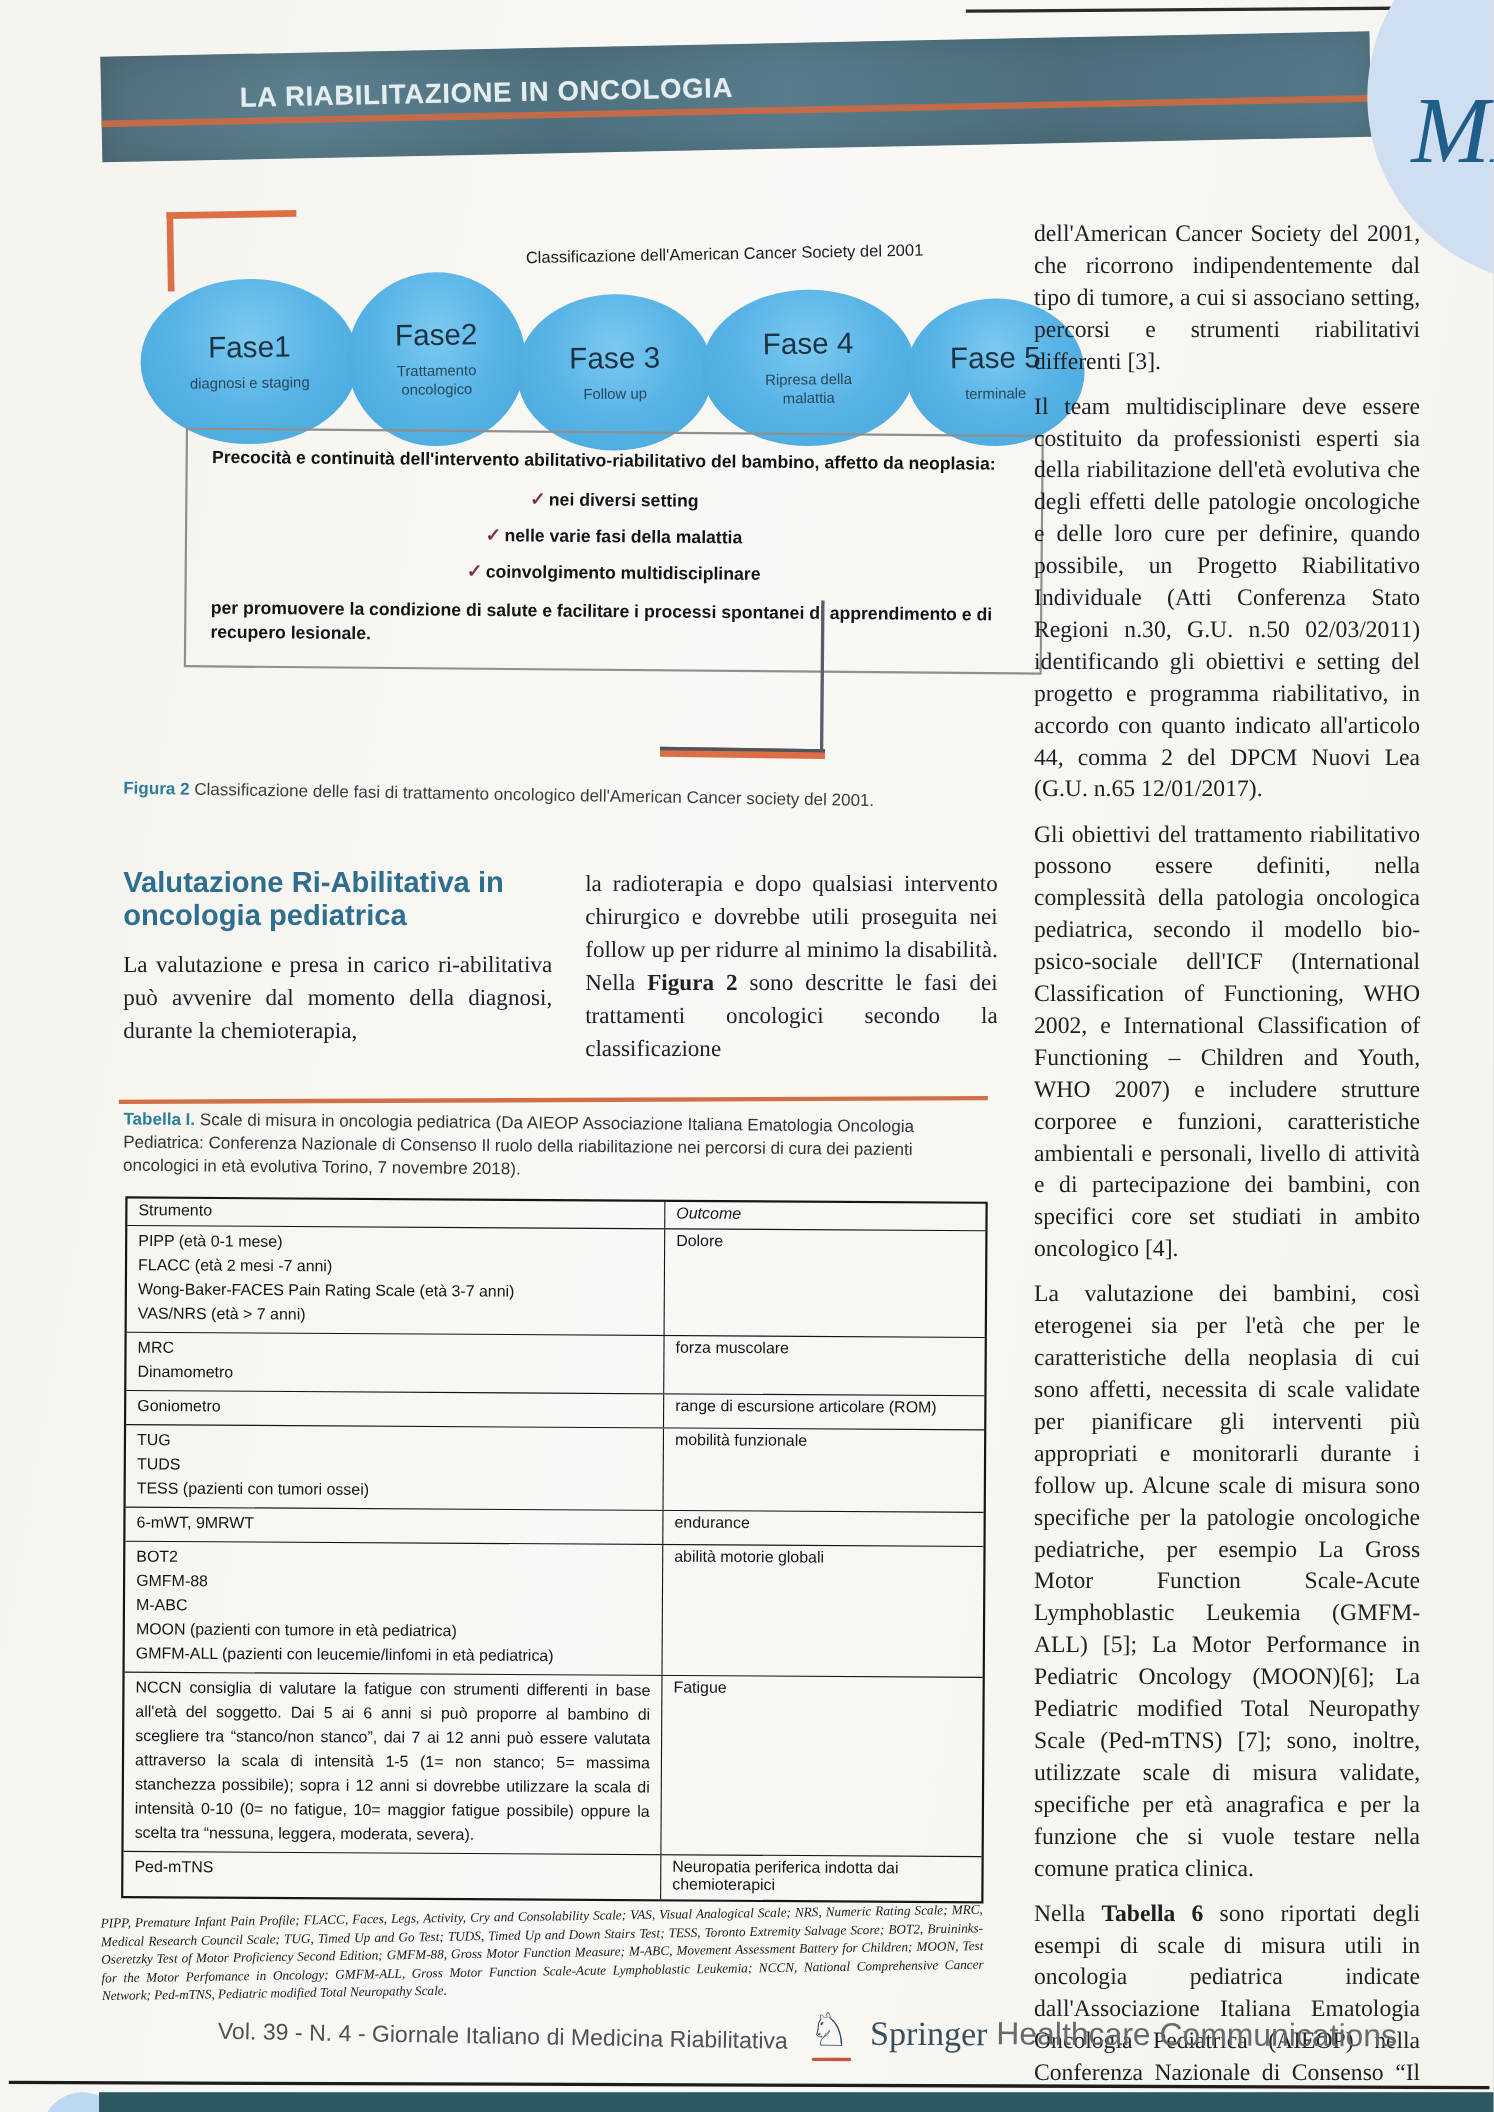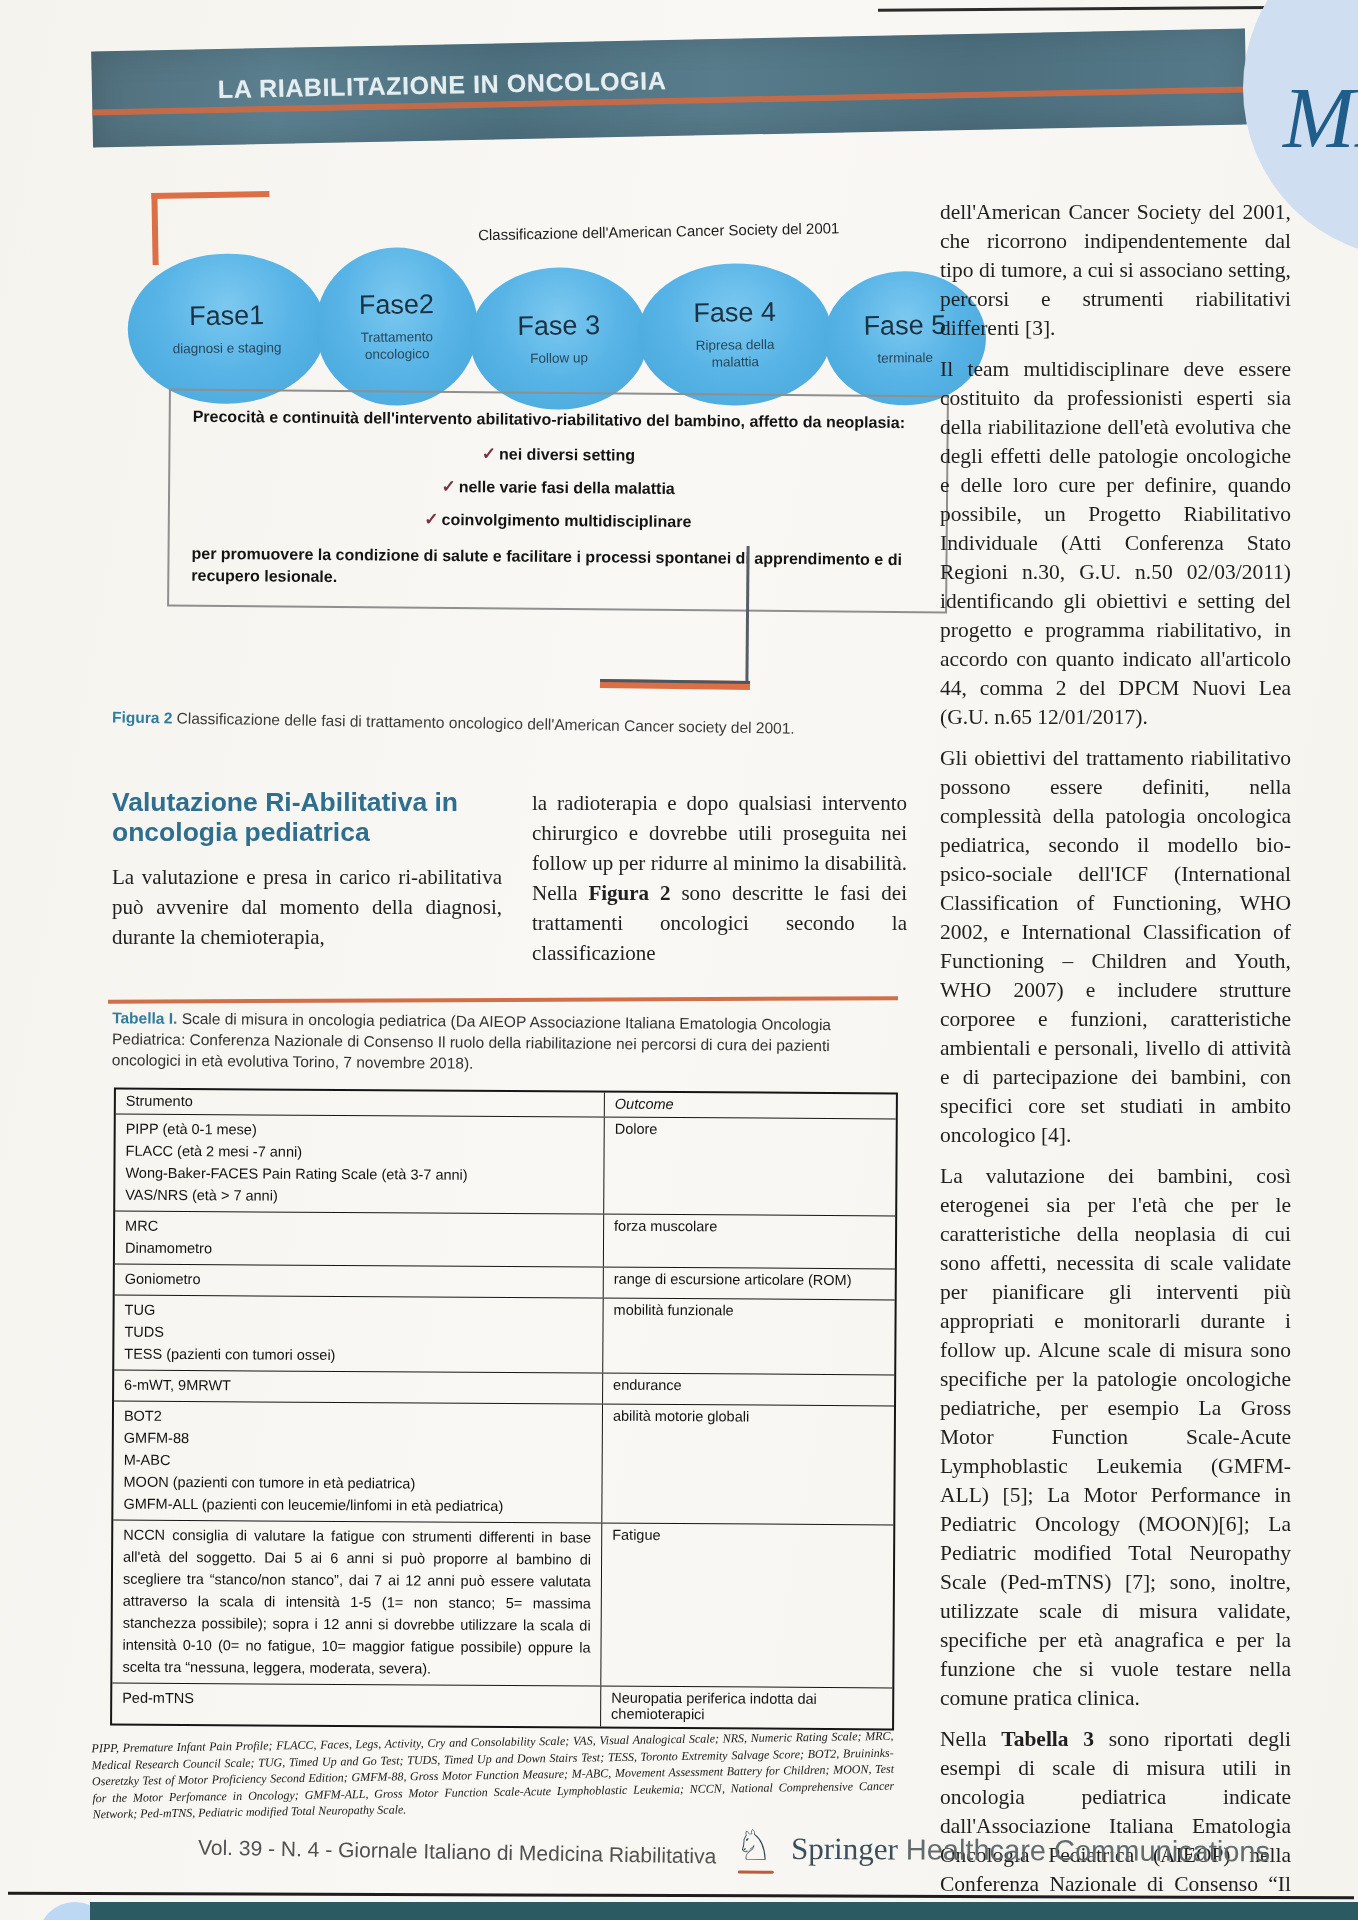--- a/index.html
+++ b/index.html
@@ -159,21 +159,21 @@
     <div class="col2">
       <p class="body-serif"><span>la radioterapia e dopo qualsiasi intervento chirurgico e dovrebbe utili proseguita nei follow up per ridurre al minimo la disabilità. Nella </span><b>Figura 2</b><span> sono descritte le fasi dei trattamenti oncologici secondo la classificazione</span></p>
     </div>
   </div>
 
   <div class="right-col">
     <p>dell'American Cancer Society del 2001, che ricorrono indipendentemente dal tipo di tumore, a cui si associano setting, percorsi e strumenti riabilitativi differenti [3].</p>
     <p>Il team multidisciplinare deve essere costituito da professionisti esperti sia della riabilitazione dell'età evolutiva che degli effetti delle patologie oncologiche e delle loro cure per definire, quando possibile, un Progetto Riabilitativo Individuale (Atti Conferenza Stato Regioni n.30, G.U. n.50 02/03/2011) identificando gli obiettivi e setting del progetto e programma riabilitativo, in accordo con quanto indicato all'articolo 44, comma 2 del DPCM Nuovi Lea (G.U. n.65 12/01/2017).</p>
     <p>Gli obiettivi del trattamento riabilitativo possono essere definiti, nella complessità della patologia oncologica pediatrica, secondo il modello bio-psico-sociale dell'ICF (International Classification of Functioning, WHO 2002, e International Classification of Functioning – Children and Youth, WHO 2007) e includere strutture corporee e funzioni, caratteristiche ambientali e personali, livello di attività e di partecipazione dei bambini, con specifici core set studiati in ambito oncologico [4].</p>
     <p>La valutazione dei bambini, così eterogenei sia per l'età che per le caratteristiche della neoplasia di cui sono affetti, necessita di scale validate per pianificare gli interventi più appropriati e monitorarli durante i follow up. Alcune scale di misura sono specifiche per la patologie oncologiche pediatriche, per esempio La Gross Motor Function Scale-Acute Lymphoblastic Leukemia (GMFM-ALL) [5]; La Motor Performance in Pediatric Oncology (MOON)[6]; La Pediatric modified Total Neuropathy Scale (Ped-mTNS) [7]; sono, inoltre, utilizzate scale di misura validate, specifiche per età anagrafica e per la funzione che si vuole testare nella comune pratica clinica.</p>
-    <p><span>Nella </span><b>Tabella 3</b><span> sono riportati degli esempi di scale di misura utili in oncologia pediatrica indicate dall'Associazione Italiana Ematologia Oncologia Pediatrica (AIEOP) nella Conferenza Nazionale di Consenso “Il ruolo della riabilitazione nei percorsi di cura dei pazienti oncologici in età evolutiva” (novembre 2018) [8].</span></p>
+    <p><span>Nella </span><b>Tabella 6</b><span> sono riportati degli esempi di scale di misura utili in oncologia pediatrica indicate dall'Associazione Italiana Ematologia Oncologia Pediatrica (AIEOP) nella Conferenza Nazionale di Consenso “Il ruolo della riabilitazione nei percorsi di cura dei pazienti oncologici in età evolutiva” (novembre 2018) [8].</span></p>
   </div>
 
   <div class="orange-rule"></div>
   <p class="tab-caption"><span class="cap-label">Tabella I.</span><span> Scale di misura in oncologia pediatrica (Da AIEOP Associazione Italiana Ematologia Oncologia Pediatrica: Conferenza Nazionale di Consenso Il ruolo della riabilitazione nei percorsi di cura dei pazienti oncologici in età evolutiva Torino, 7 novembre 2018).</span></p>
 
   <div class="dtable">
     <div class="t-head">
       <div class="c1">Strumento</div>
       <div class="c2">Outcome</div>
     </div>

